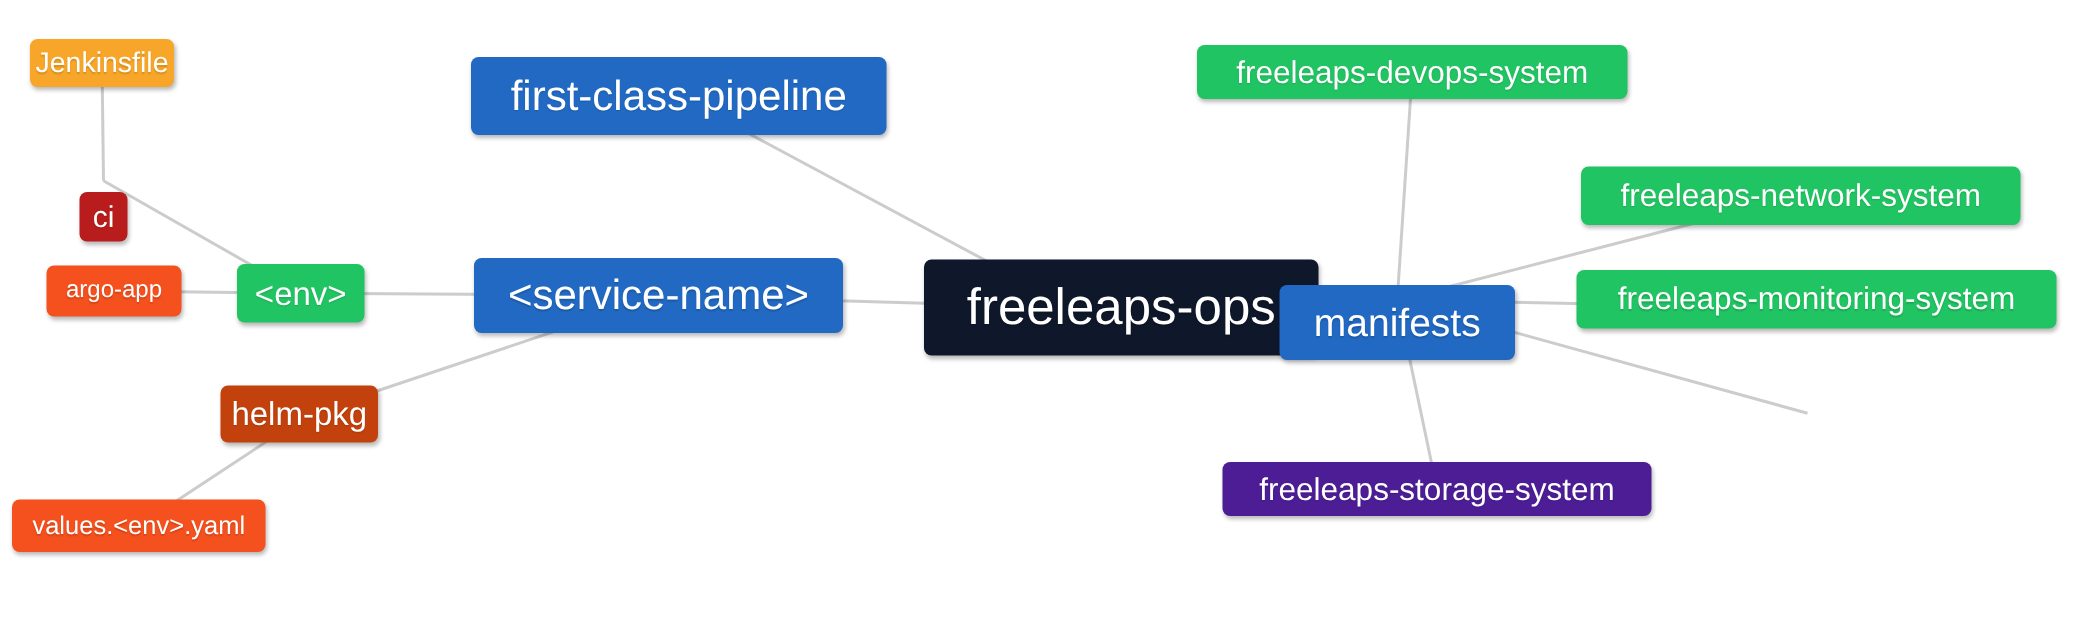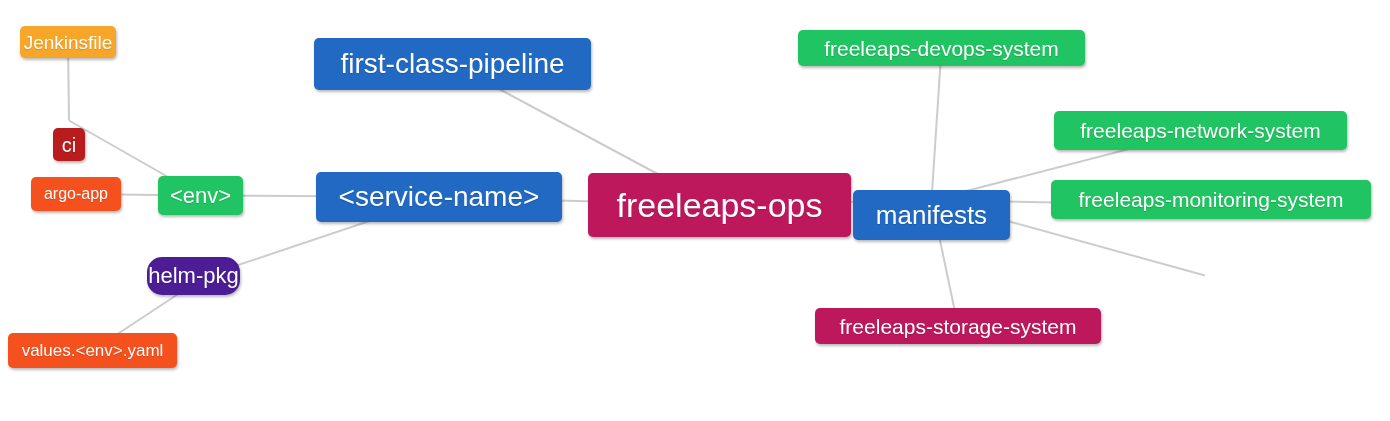--- a/index.html
+++ b/index.html
@@ -56,21 +56,21 @@
       <line x1="931.5" y1="200" x2="1205" y2="275.5" stroke="#cccccc" stroke-width="2"></line>
       <line x1="931.5" y1="200" x2="958" y2="326" stroke="#cccccc" stroke-width="2"></line>
     </svg>
 
   <div class="node" style="left: 20px; top: 26px; width: 96px; height: 32px; font-size: 19px; background: rgb(247, 166, 41);">Jenkinsfile</div>
   <div class="node" style="left: 53px; top: 104px; width: 32px; height: 33px; font-size: 20px; background: #b91c1c; margin-top: 24px;">ci</div>
   <div class="node" style="left: 31px; top: 177px; width: 90px; height: 34px; font-size: 16px; background: rgb(244, 81, 30);">argo-app</div>
   <div class="node" style="left: 158px; top: 176px; width: 85px; height: 39px; font-size: 22px; background: rgb(33, 196, 98);">&lt;env&gt;</div>
   <div class="node" style="left: 314px; top: 38px; width: 277px; height: 52px; font-size: 28px; background: rgb(33, 105, 194);">first-class-pipeline</div>
   <div class="node" style="left: 316px; top: 172px; width: 246px; height: 50px; font-size: 28px; background: rgb(33, 105, 194);">&lt;service-name&gt;</div>
-  <div class="node" style="left: 588px; top: 173px; width: 263px; height: 64px; font-size: 34px; background: #be185d;">freeleaps-ops</div>
+  <div class="node" style="left: 616px; top: 173px; width: 263px; height: 64px; font-size: 34px; background: #0f172a;">freeleaps-ops</div>
   <div class="node" style="left: 853px; top: 190px; width: 157px; height: 50px; font-size: 26px; background: rgb(33, 105, 194);">manifests</div>
-  <div class="node" style="left: 147px; top: 257px; width: 93px; height: 38px; font-size: 22px; background: #4c1d95; border-radius: 15px;">helm-pkg</div>
+  <div class="node" style="left: 147px; top: 257px; width: 105px; height: 38px; font-size: 22px; background: #c2410c;">helm-pkg</div>
   <div class="node" style="left: 8px; top: 333px; width: 169px; height: 35px; font-size: 17px; background: rgb(244, 81, 30);">values.&lt;env&gt;.yaml</div>
   <div class="node" style="left: 1054px; top: 111px; width: 293px; height: 39px; font-size: 21px; background: rgb(33, 196, 98);">freeleaps-network-system</div>
   <div class="node" style="left: 798px; top: 30px; width: 287px; height: 36px; font-size: 21px; background: rgb(33, 196, 98);">freeleaps-devops-system</div>
   <div class="node" style="left: 1051px; top: 180px; width: 320px; height: 39px; font-size: 21px; background: rgb(33, 196, 98);">freeleaps-monitoring-system</div>
-  <div class="node" style="left: 815px; top: 308px; width: 286px; height: 36px; font-size: 21px; background: #be185d;">freeleaps-storage-system</div>
+  <div class="node" style="left: 815px; top: 308px; width: 286px; height: 36px; font-size: 21px; background: #4c1d95;">freeleaps-storage-system</div>
 </div>
 
 </body></html>

